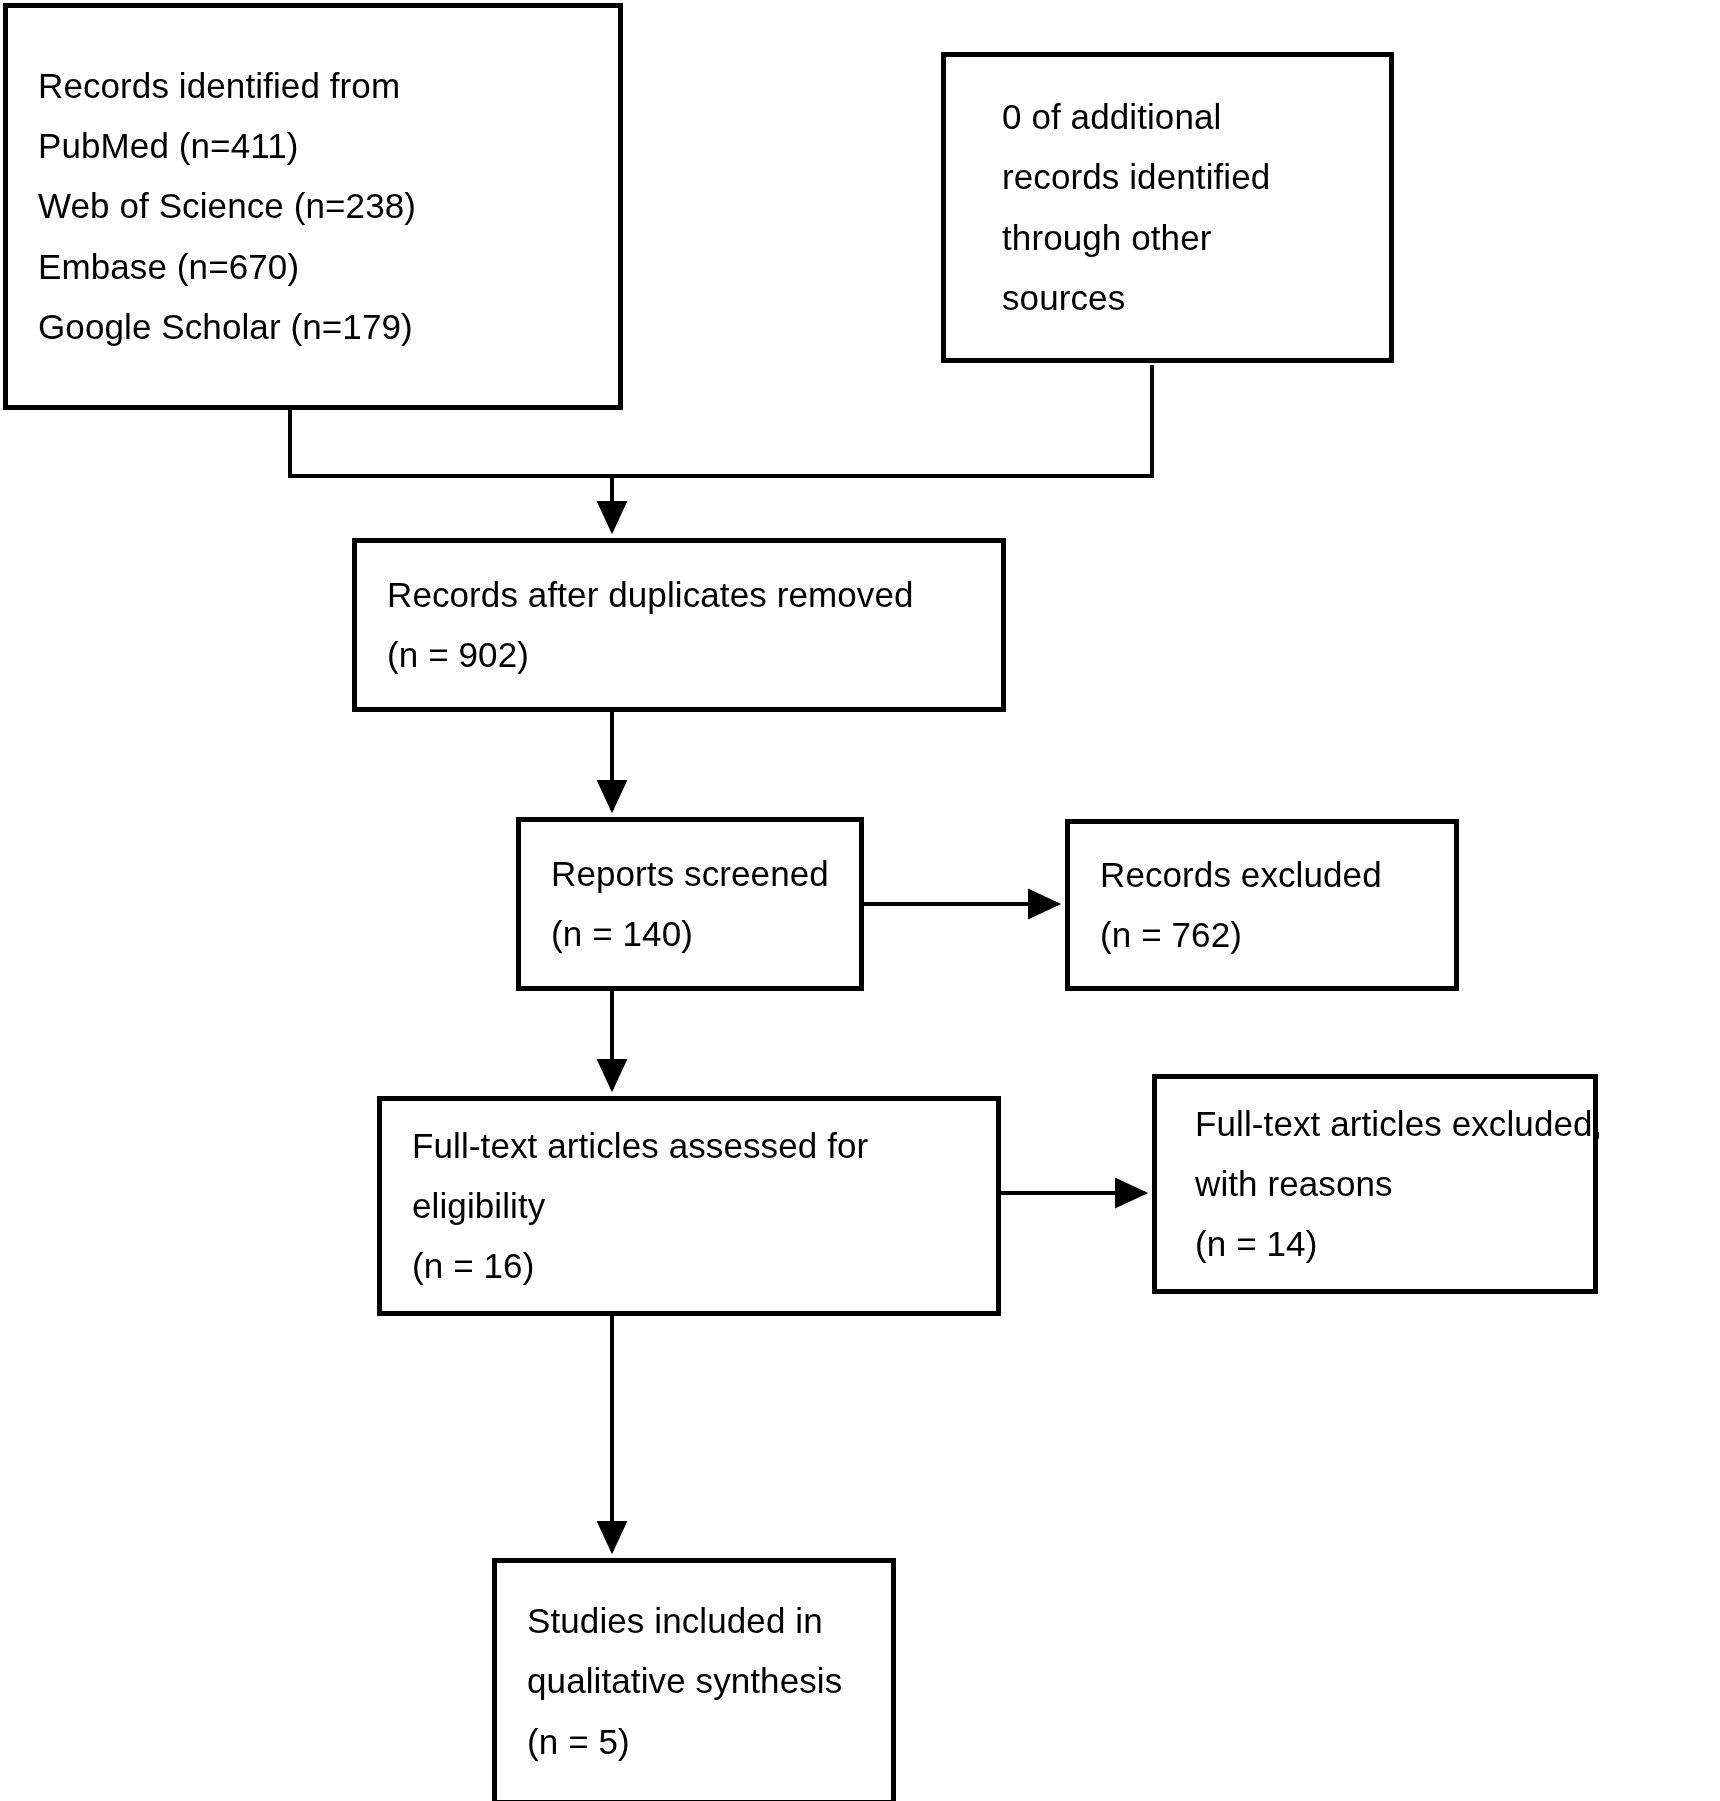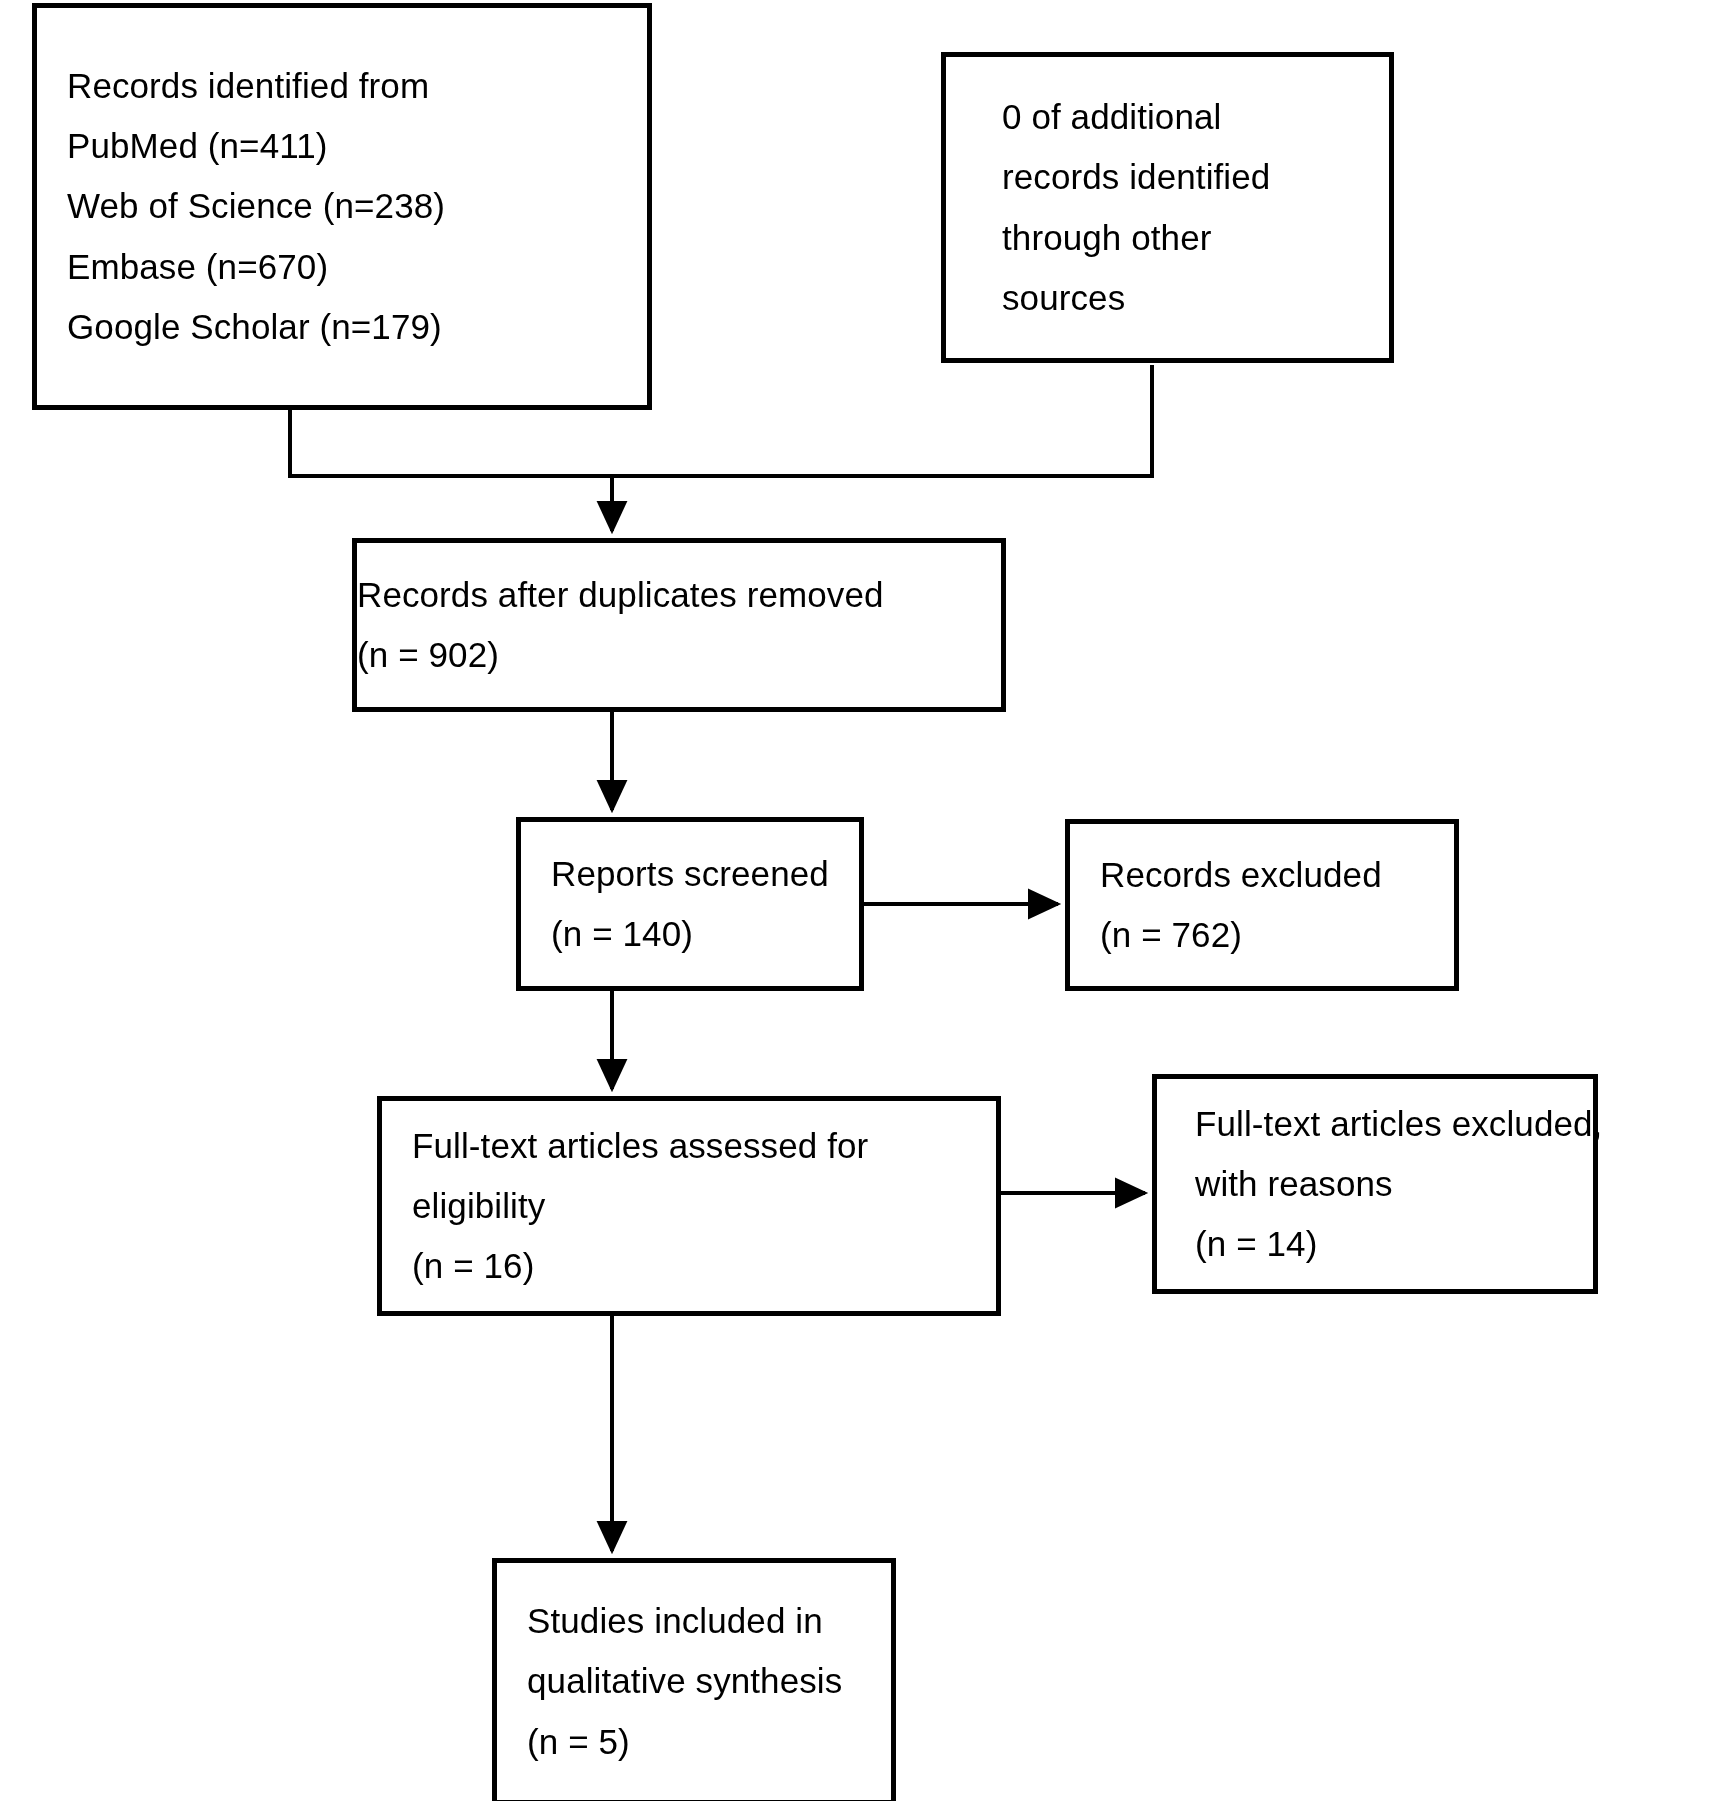--- a/index.html
+++ b/index.html
@@ -39,28 +39,28 @@
     font-size: 35px;
     line-height: 1.72;
     white-space: pre;
     letter-spacing: 0.1px;
   }
   
   #box-identified {
     left: 3px; top: 3px; width: 620px; height: 407px;
     padding-left: 30px;
     justify-content: center;
-    margin-left: 29px;
   }
   #box-additional {
     left: 941px; top: 52px; width: 453px; height: 311px;
     padding-left: 56px;
   }
   #box-duplicates {
     left: 352px; top: 538px; width: 654px; height: 174px;
+    padding-left: 30px;
   }
   #box-screened {
     left: 488px; top: 817px; width: 348px; height: 174px;
     padding-left: 30px;
     margin-left: 28px;
   }
   #box-records-excluded {
     left: 1065px; top: 819px; width: 394px; height: 172px;
     padding-left: 30px;
   }

